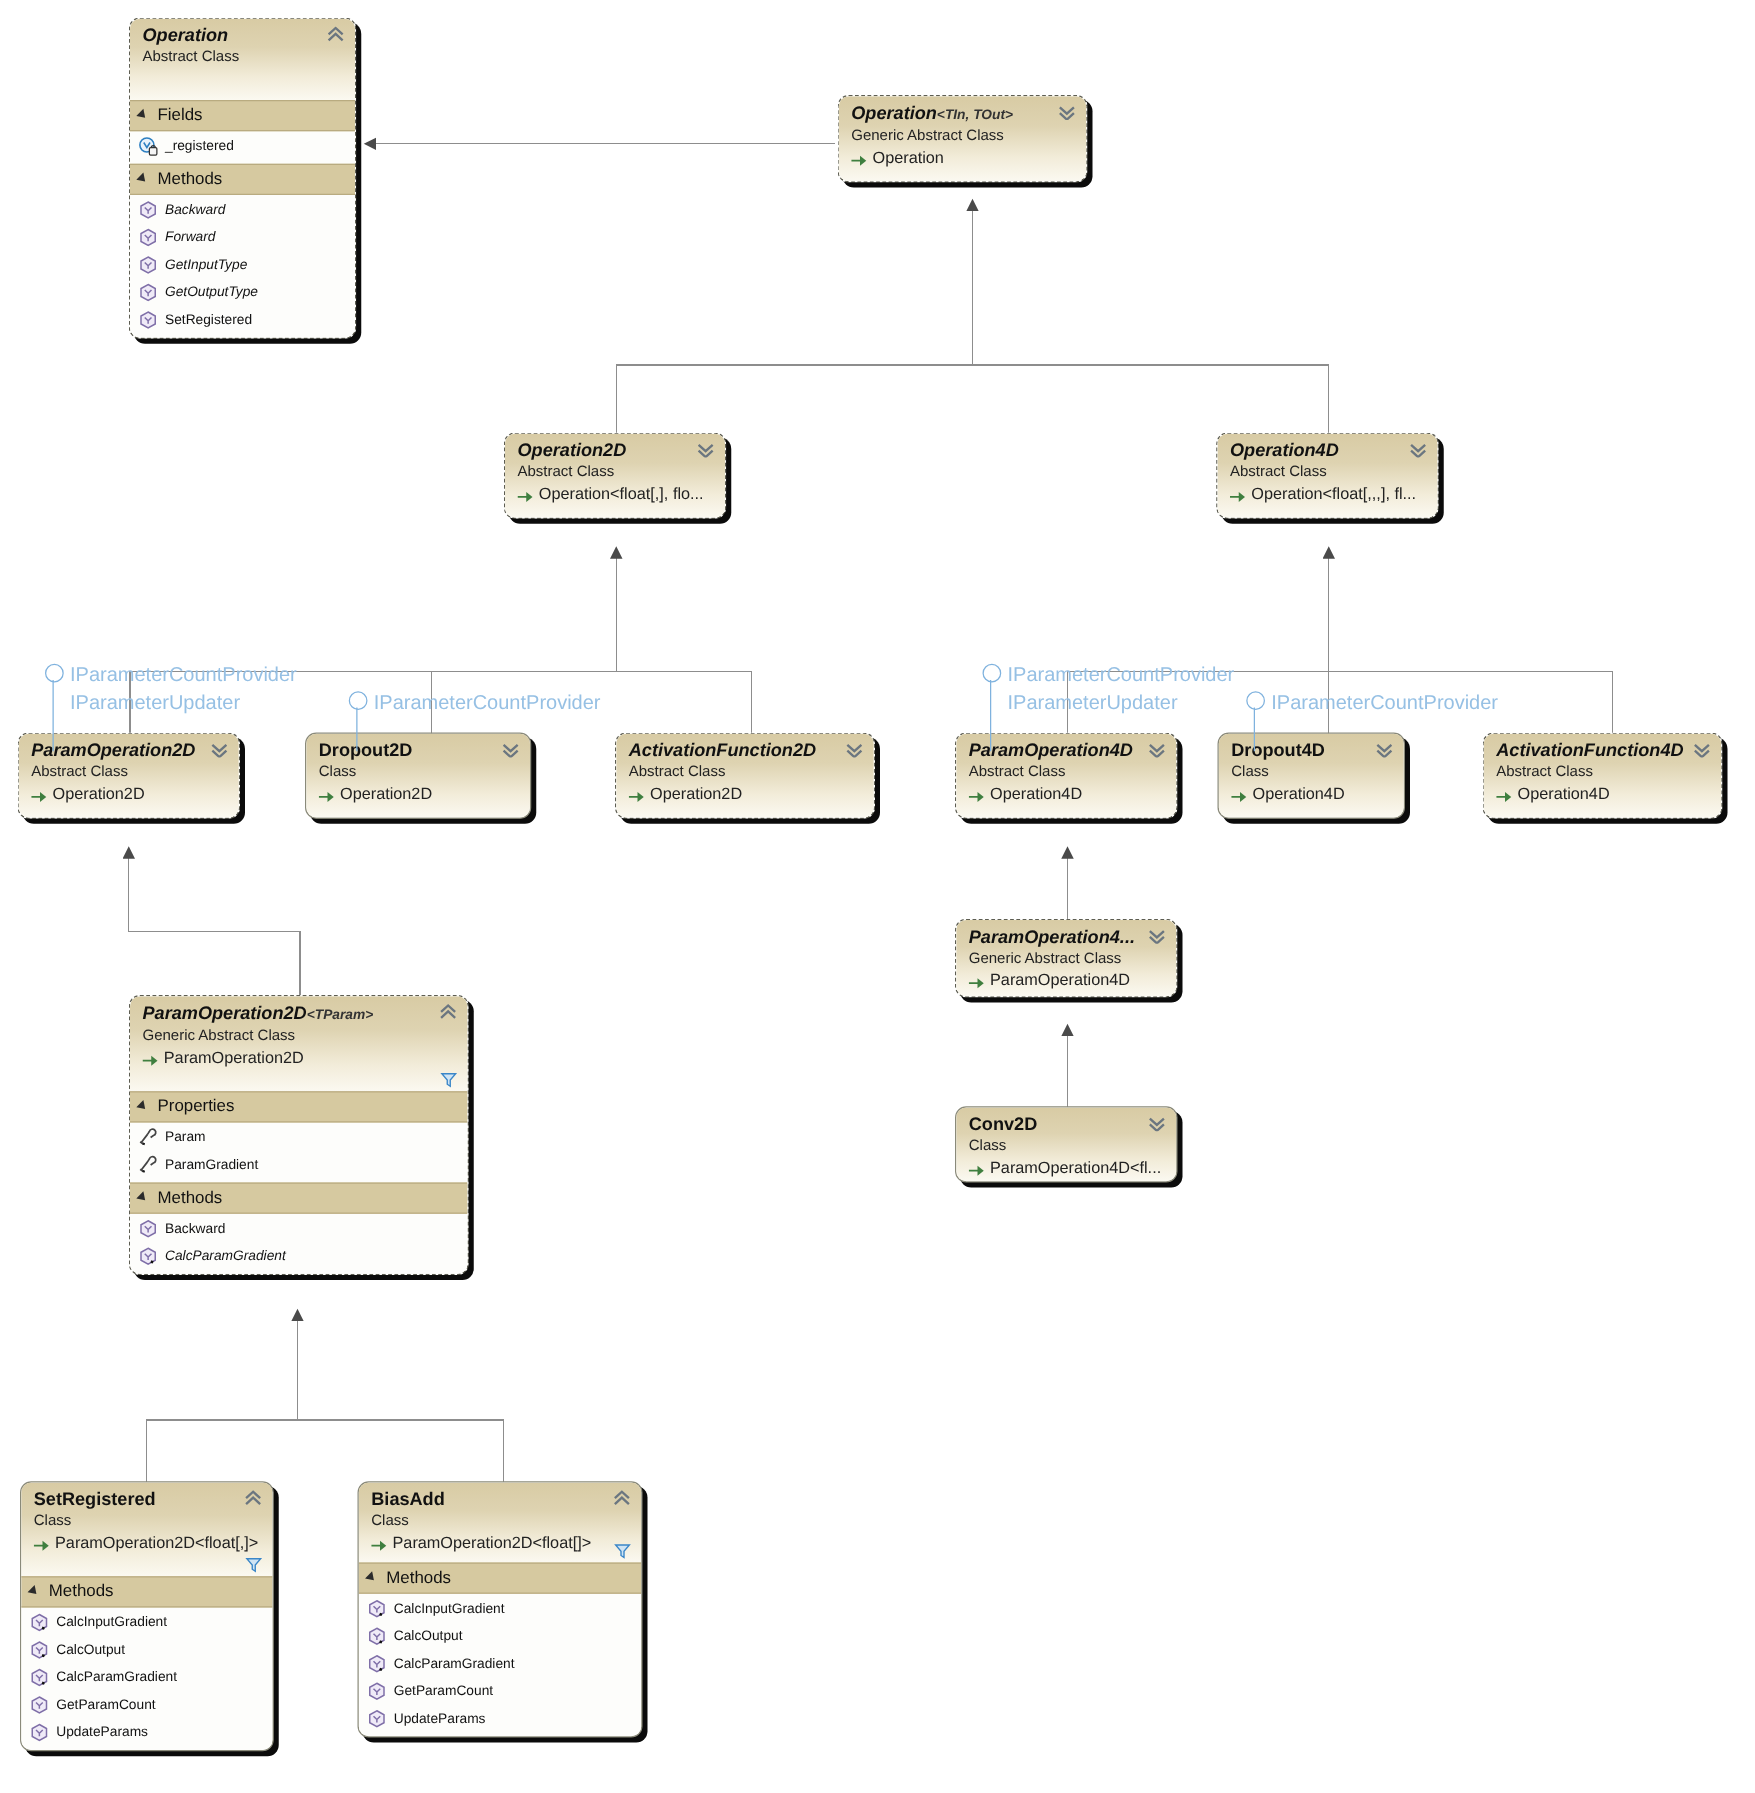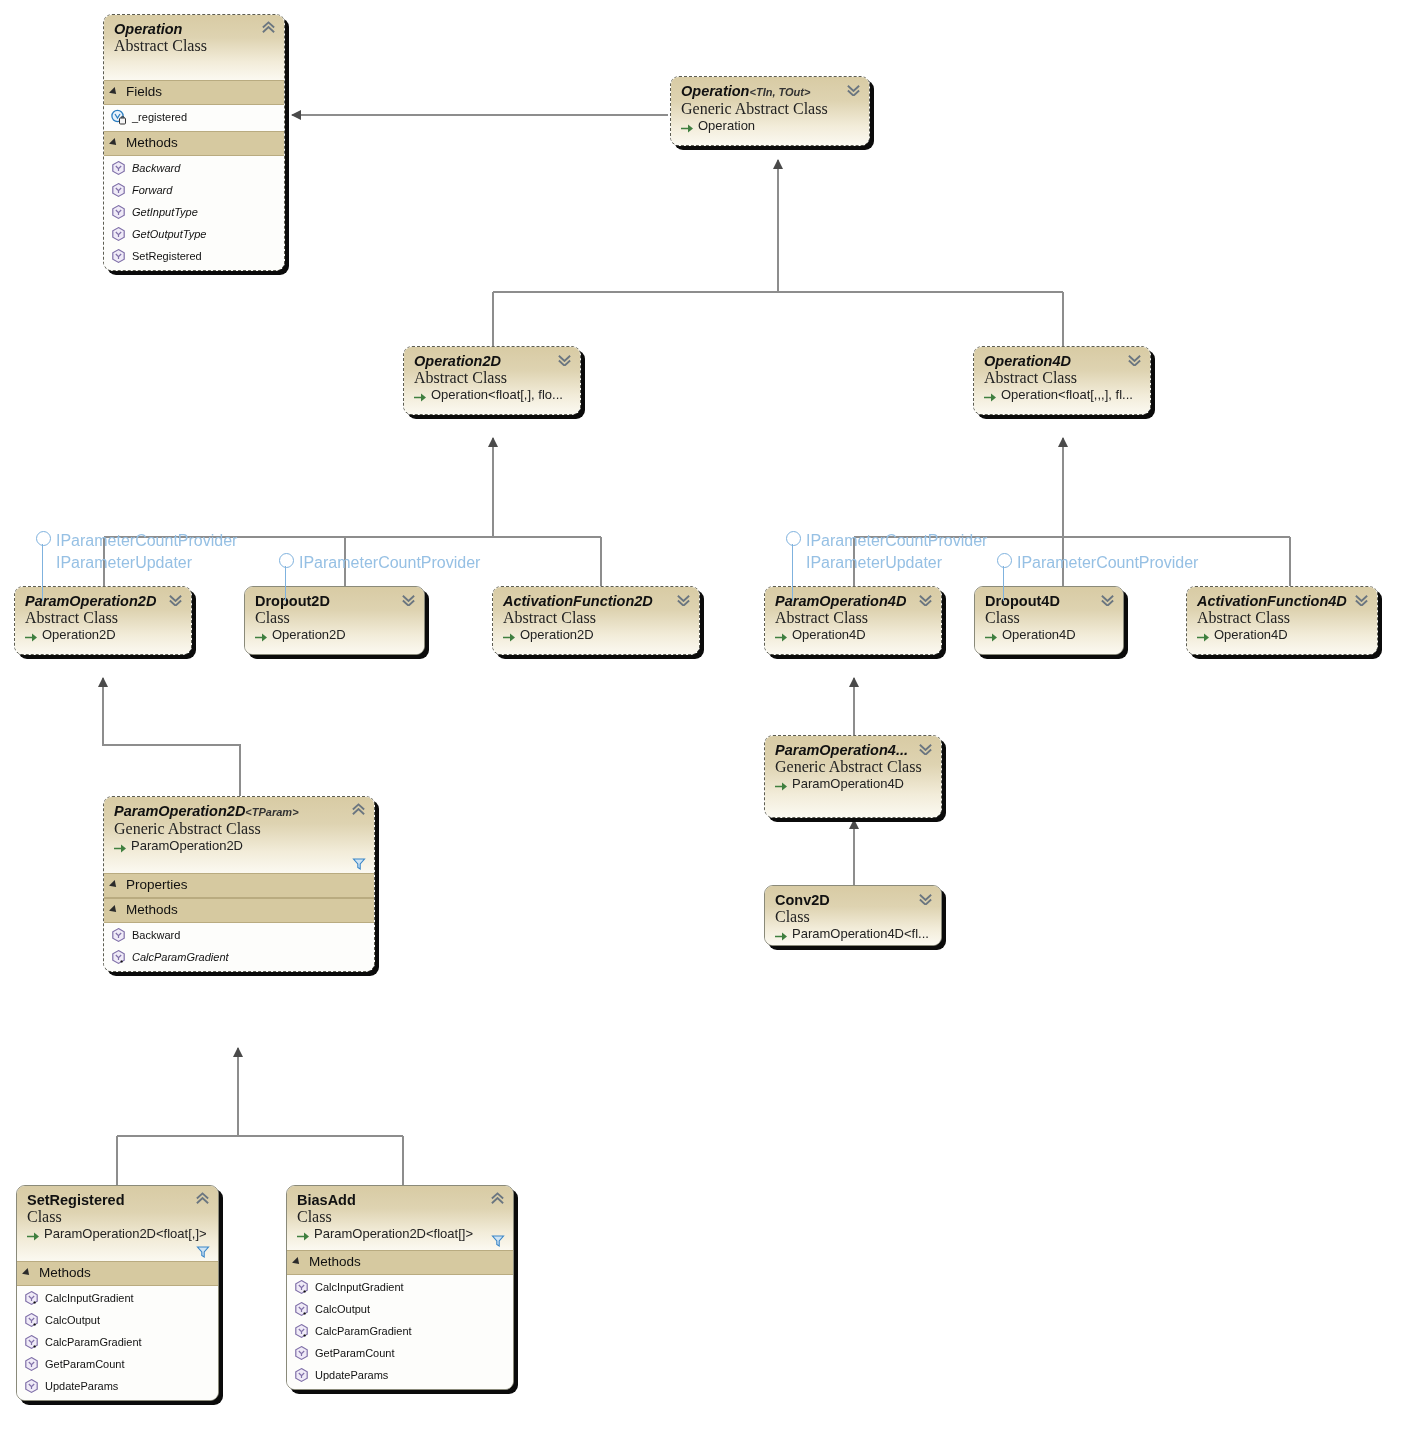--- a/index.html
+++ b/index.html
@@ -27,21 +27,21 @@
     position:relative;
     background:linear-gradient(180deg,#d8cba4 0%,#ded3b1 35%,#f2ecd9 72%,#fbf9f1 100%);
     padding:6px 10px 7px 10px;
   }
   .node .title{
     font-size:14.5px;color:#111;line-height:16px;white-space:nowrap;
   }
   .node .title.it{font-style:italic;font-weight:bold;}
   .node .title.bd{font-weight:bold;}
   .node .title .ang{font-size:11px;color:#333;font-weight:bold;}
-  .node .kind{font-size:16px;color:#222;line-height:17px;white-space:nowrap;font-family:Liberation Serif, serif;}
+  .node .kind{font-size:12px;color:#222;line-height:17px;white-space:nowrap;}
   .node .base{font-size:13px;color:#222;line-height:18px;white-space:nowrap;display:flex;align-items:center;gap:4px;}
   .chev{position:absolute;right:8px;top:6px;width:15px;height:14px;}
   .chev svg{display:block}
   .filter-ico{position:absolute;right:8px;bottom:2px;width:14px;height:14px;}
 
   .sect{
     background:#d6c9a0;border-top:1px solid #b9ab80;border-bottom:1px solid #b9ab80;
     font-size:13.5px;color:#111;padding:2px 8px 3px 22px;position:relative;line-height:18px;
     white-space:nowrap;
   }
@@ -359,21 +359,21 @@
       <span class="chev">
           <svg viewBox="0 0 16 14">
             <path d="M2,3 L8,8.5 L14,3" fill="none" stroke="#6b7680" stroke-width="2"></path>
             <path d="M2,8 L8,13.5 L14,8" fill="none" stroke="#6b7680" stroke-width="2"></path>
           </svg>
         </span>
     </div>
   </div>
 
   <div class="node abstract" style="left:764px;top:735px;width:178px">
-    <div class="hdr" style="padding-bottom:24px">
+    <div class="hdr" style="padding-bottom:4px">
       <div class="title it">ParamOperation4...</div>
       <div class="kind">Generic Abstract Class</div>
       <div class="base">
         <span class="baseArrow"><svg viewBox="0 0 13 11">
               <path d="M0,5.5 L8,5.5" stroke="#3f7f3f" stroke-width="1.5" fill="none"></path>
               <path d="M7,1.5 L12,5.5 L7,9.5 z" fill="#3f7f3f"></path>
             </svg></span>
         <span>ParamOperation4D</span>
       </div>
       <span class="chev">
@@ -420,20 +420,32 @@
           <svg viewBox="0 0 16 14">
             <path d="M2,7 L8,1.5 L14,7" fill="none" stroke="#6b7680" stroke-width="2"></path>
             <path d="M2,12 L8,6.5 L14,12" fill="none" stroke="#6b7680" stroke-width="2"></path>
           </svg>
         </span>
       <span class="filter-ico"><svg viewBox="0 0 14 14">
             <path d="M1.5,2 L12.5,2 L8.2,7 L8.2,12 L5.8,10.4 L5.8,7 z" fill="#cfe4f4" stroke="#3a86c8" stroke-width="1.1"></path>
           </svg></span>
     </div>
     <div class="sect"><span class="tri"></span><span>Properties</span></div>
+    <div class="memberlist">
+      <div class="member"><span class="mico"><svg viewBox="0 0 17 17">
+              <path d="M3,12 L8,5.5 M8,5.5 L9.5,3.2 a2.6,2.6 0 1 1 3.2,3.2 L10.5,8" fill="none" stroke="#444" stroke-width="1.4"></path>
+              <path d="M2.2,11.4 L4.6,13.2" stroke="#444" stroke-width="1.6"></path>
+              <path d="M4.5,12 l1.6,0.6 l-0.6,1.6 l-1.6,-0.6 z" fill="#1b1b1b"></path>
+            </svg></span><span>Param</span></div>
+      <div class="member"><span class="mico"><svg viewBox="0 0 17 17">
+              <path d="M3,12 L8,5.5 M8,5.5 L9.5,3.2 a2.6,2.6 0 1 1 3.2,3.2 L10.5,8" fill="none" stroke="#444" stroke-width="1.4"></path>
+              <path d="M2.2,11.4 L4.6,13.2" stroke="#444" stroke-width="1.6"></path>
+              <path d="M4.5,12 l1.6,0.6 l-0.6,1.6 l-1.6,-0.6 z" fill="#1b1b1b"></path>
+            </svg></span><span>ParamGradient</span></div>
+    </div>
     <div class="sect"><span class="tri"></span><span>Methods</span></div>
     <div class="memberlist">
       <div class="member"><span class="mico"><svg viewBox="0 0 17 17">
               <path d="M8.5,1.6 L14.2,4.8 L14.2,11.2 L8.5,14.4 L2.8,11.2 L2.8,4.8 z" fill="#efeaf7" stroke="#7f6fa8" stroke-width="1.2"></path>
               <path d="M5.8,6 L8.5,8.6 L11.2,6 M8.5,8.6 L8.5,11" fill="none" stroke="#7f6fa8" stroke-width="1.2"></path>
             </svg></span><span>Backward</span></div>
       <div class="member it"><span class="mico"><svg viewBox="0 0 17 17">
               <path d="M8.5,1.6 L14.2,4.8 L14.2,11.2 L8.5,14.4 L2.8,11.2 L2.8,4.8 z" fill="#efeaf7" stroke="#7f6fa8" stroke-width="1.2"></path>
               <path d="M5.8,6 L8.5,8.6 L11.2,6 M8.5,8.6 L8.5,11" fill="none" stroke="#7f6fa8" stroke-width="1.2"></path>
               <path d="M11,11.2 l1.9,0.7 l-0.7,1.9 l-1.9,-0.7 z" fill="#111"></path>

